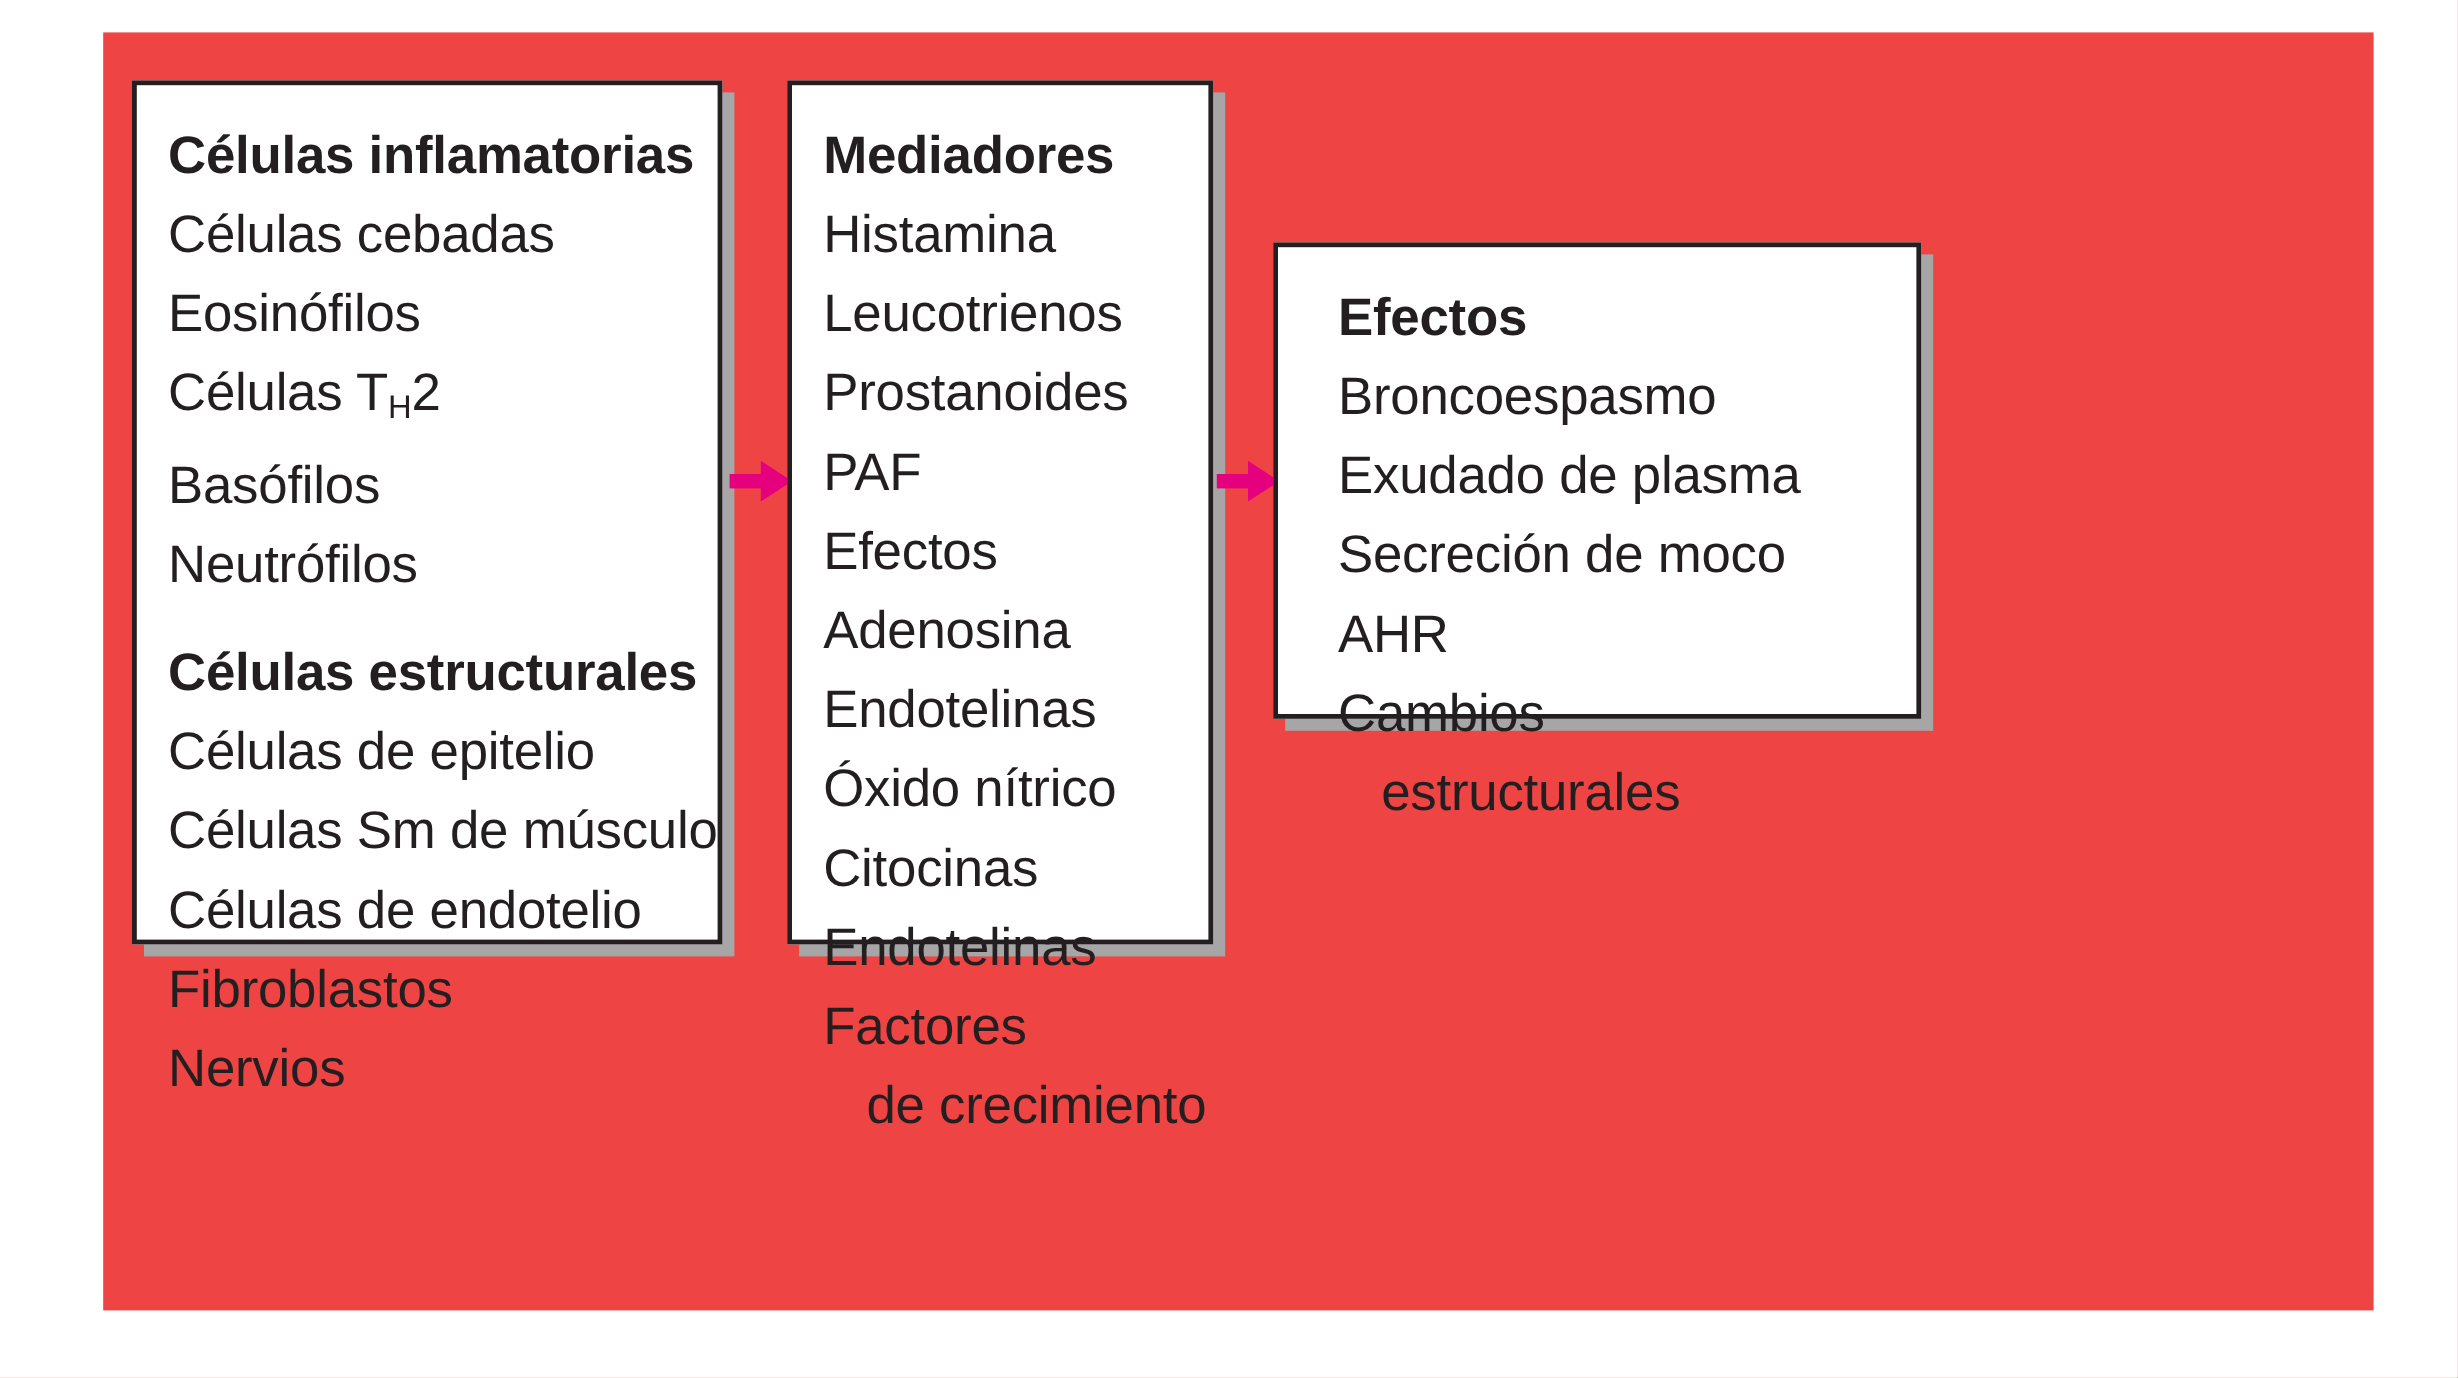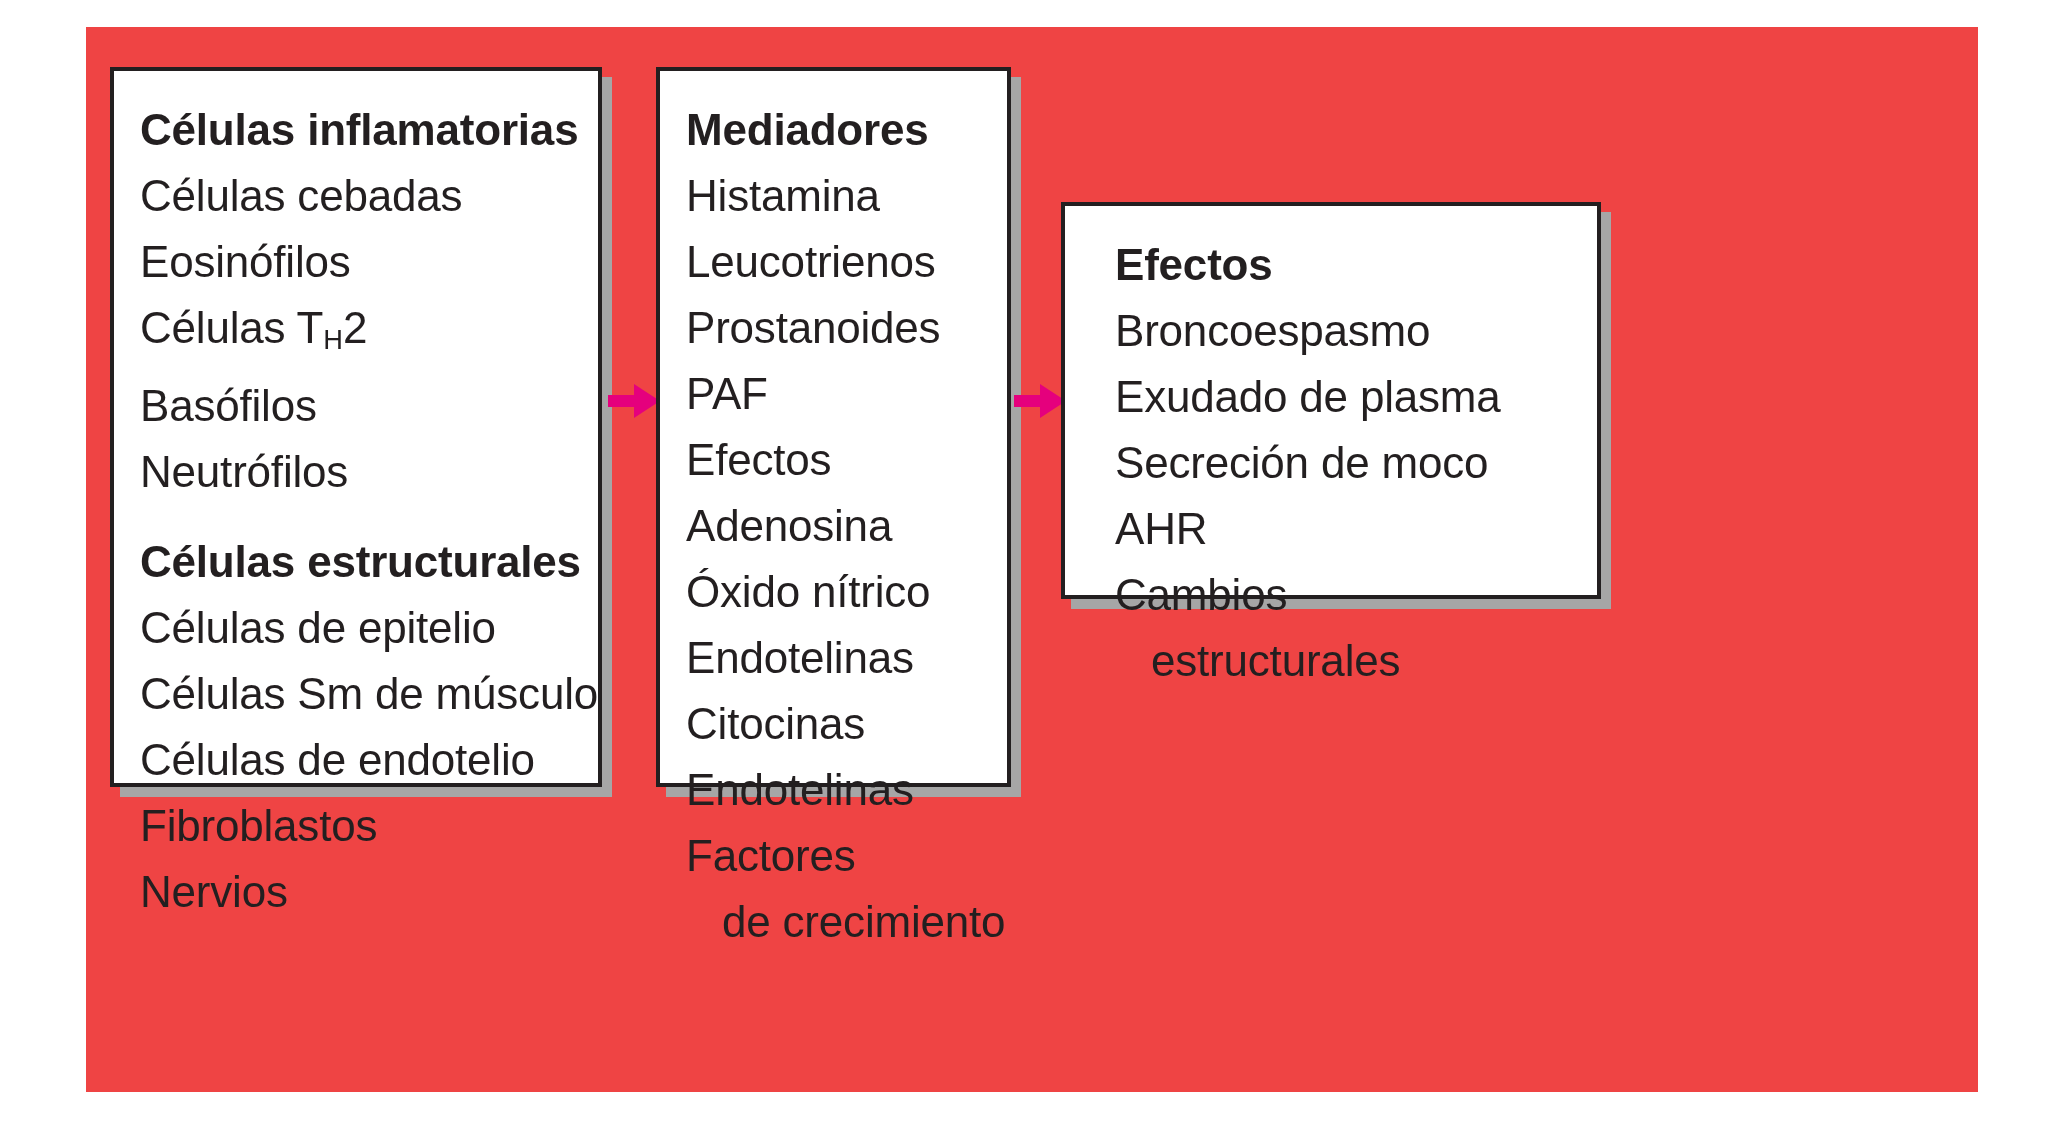--- a/index.html
+++ b/index.html
@@ -138,22 +138,22 @@
 
   <div class="panel" id="box-mediators">
     <div class="panel-inner">
       <div class="line bold">Mediadores</div>
       <div class="line">Histamina</div>
       <div class="line">Leucotrienos</div>
       <div class="line">Prostanoides</div>
       <div class="line">PAF</div>
       <div class="line">Efectos</div>
       <div class="line">Adenosina</div>
+      <div class="line">Endotelinas</div>
       <div class="line">Óxido nítrico</div>
-      <div class="line">Endotelinas</div>
       <div class="line">Citocinas</div>
       <div class="line">Endotelinas</div>
       <div class="line">Factores</div>
       <div class="line indent">de crecimiento</div>
     </div>
   </div>
 
   <div class="arrow" id="arrow-2">
     <div class="arrow-shaft"></div>
     <div class="arrow-head"></div>

